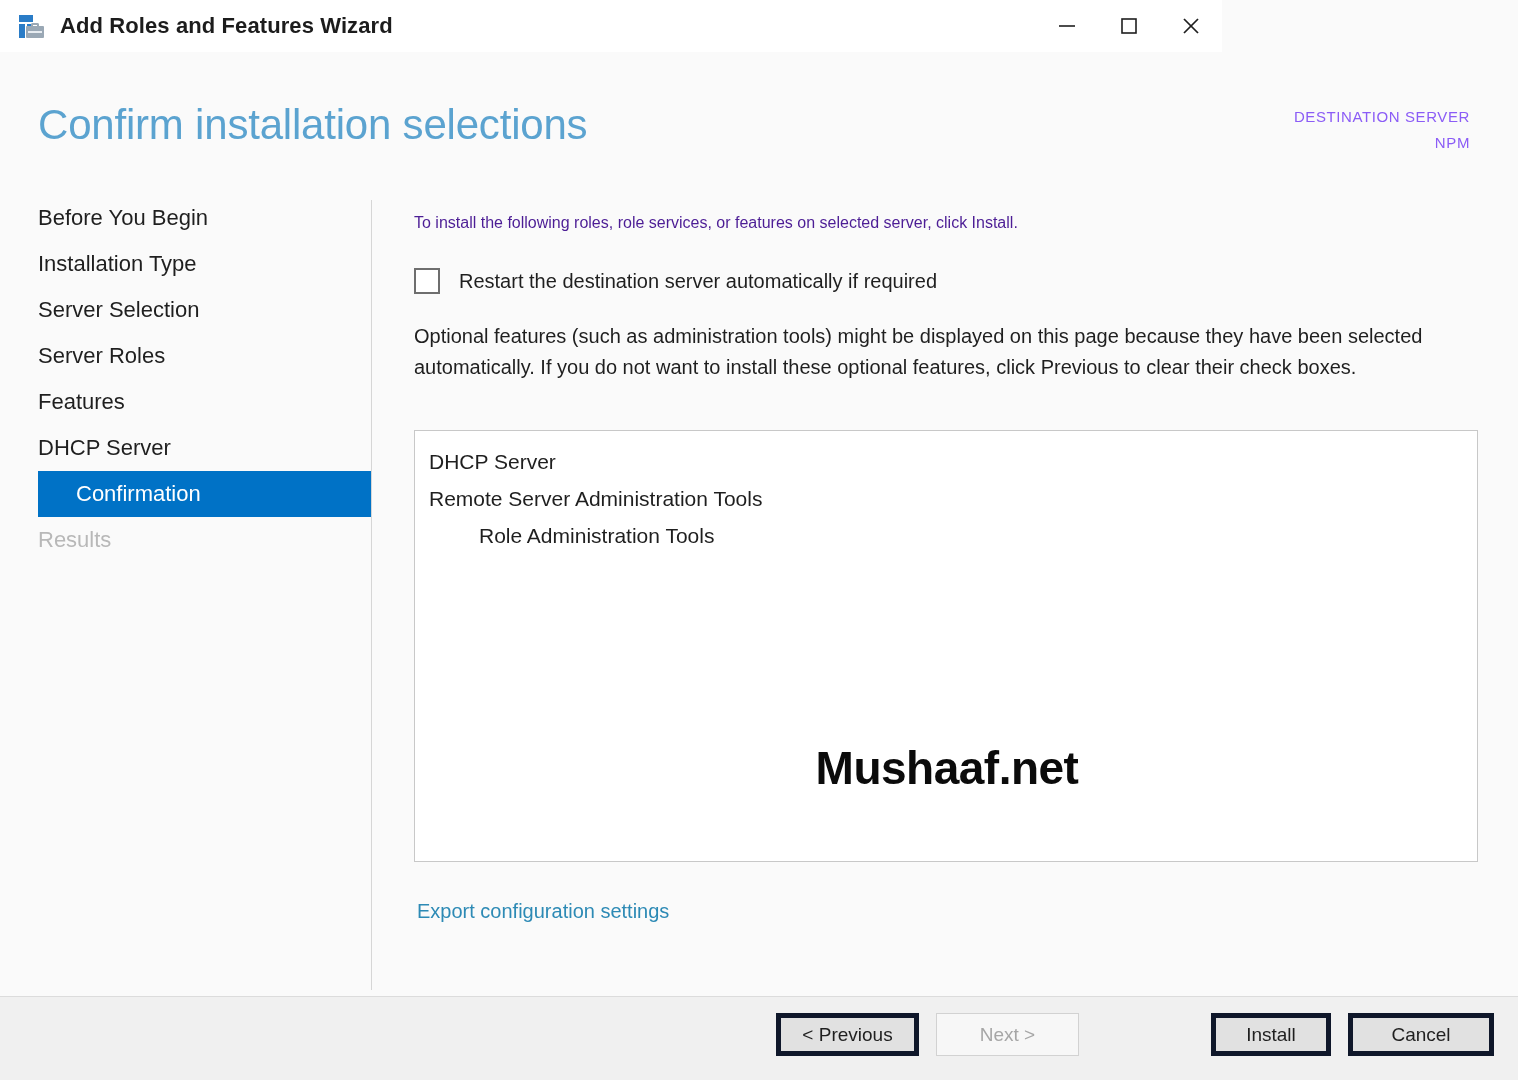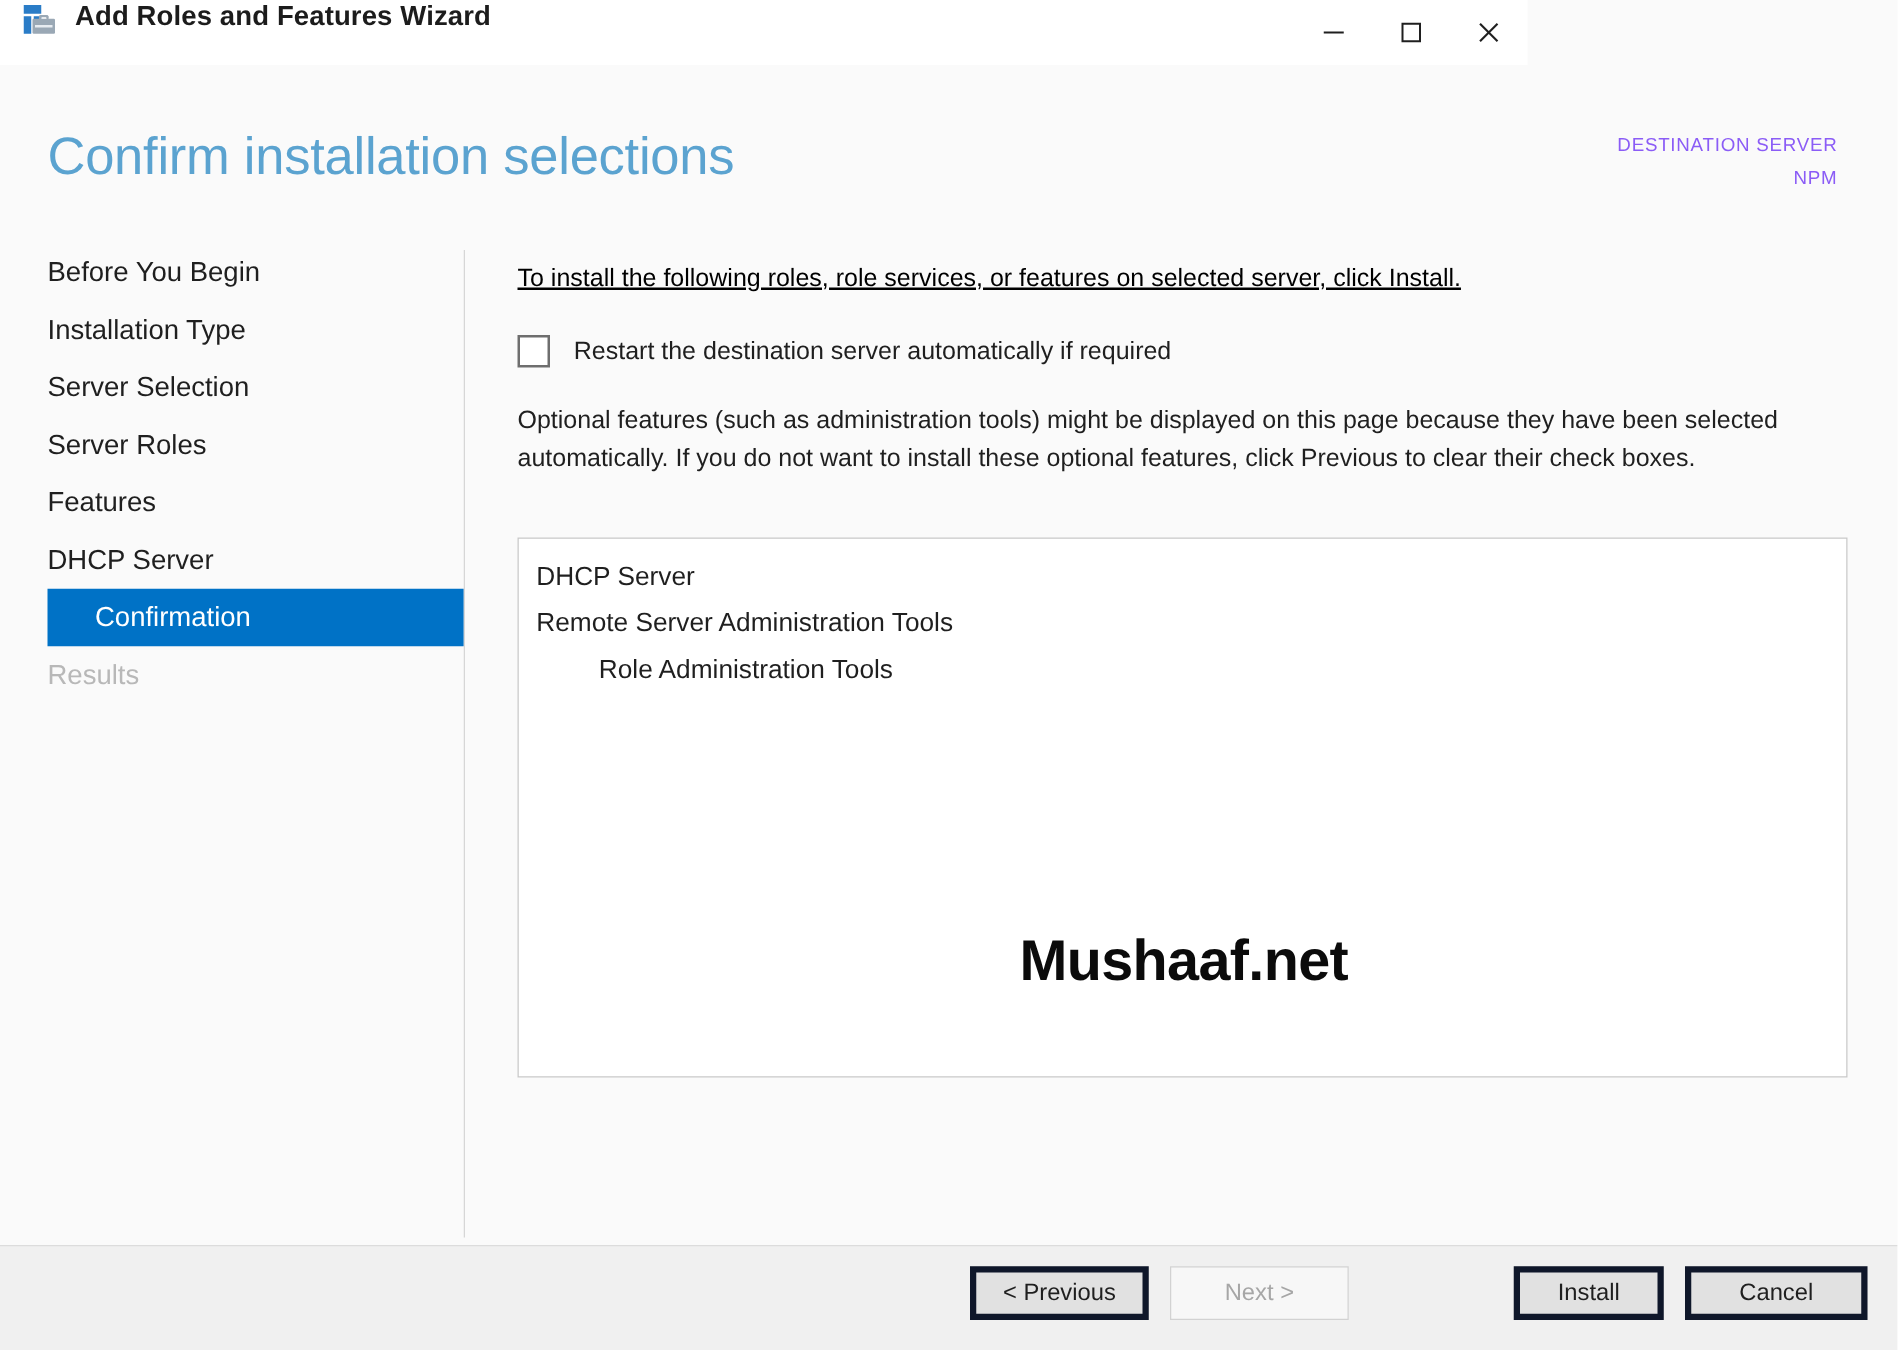--- a/index.html
+++ b/index.html
@@ -23,20 +23,21 @@
   }
 
   
   #titlebar {
     position: absolute;
     left: 0; top: 0;
     width: 1222px;
     height: 52px;
     background: #ffffff;
     display: flex;
+    align-items: center;
   }
   #app-icon {
     margin-left: 16px;
     width: 30px;
     height: 30px;
     position: relative;
     flex: none;
   }
   #app-icon .rack-top {
     position: absolute;
@@ -170,26 +171,25 @@
   }
 
   
   #main {
     position: absolute;
     left: 414px;
     top: 195px;
     width: 1064px;
   }
   #intro-text {
-    font-size: 20px;
-    color: #000000;
+    font-size: 16px;
+    color: #4c1d95;
     line-height: 28px;
     margin: 0;
     padding-top: 14px;
-    text-decoration: underline;
   }
   #restart-row {
     display: flex;
     align-items: center;
     margin-top: 31px;
   }
   #restart-checkbox {
     width: 26px;
     height: 26px;
     border: 2px solid #6e6e6e;
@@ -395,20 +395,21 @@
   <div id="feature-box">
     <div class="feature-list">
       <div class="feature-line lvl0">DHCP Server</div>
       <div class="feature-line lvl0">Remote Server Administration Tools</div>
       <div class="feature-line lvl1">Role Administration Tools</div>
     </div>
     <div id="watermark">Mushaaf.net</div>
   </div>
 
   <div id="links">
+    <a class="wiz-link" href="#">Export configuration settings</a>
   </div>
 
   <div id="footer">
     <div id="footer-buttons">
       <button id="btn-previous" class="wiz-btn">&lt; Previous</button>
       <button id="btn-next" class="wiz-btn disabled">Next &gt;</button>
       <button id="btn-install" class="wiz-btn">Install</button>
       <button id="btn-cancel" class="wiz-btn">Cancel</button>
     </div>
   </div>

